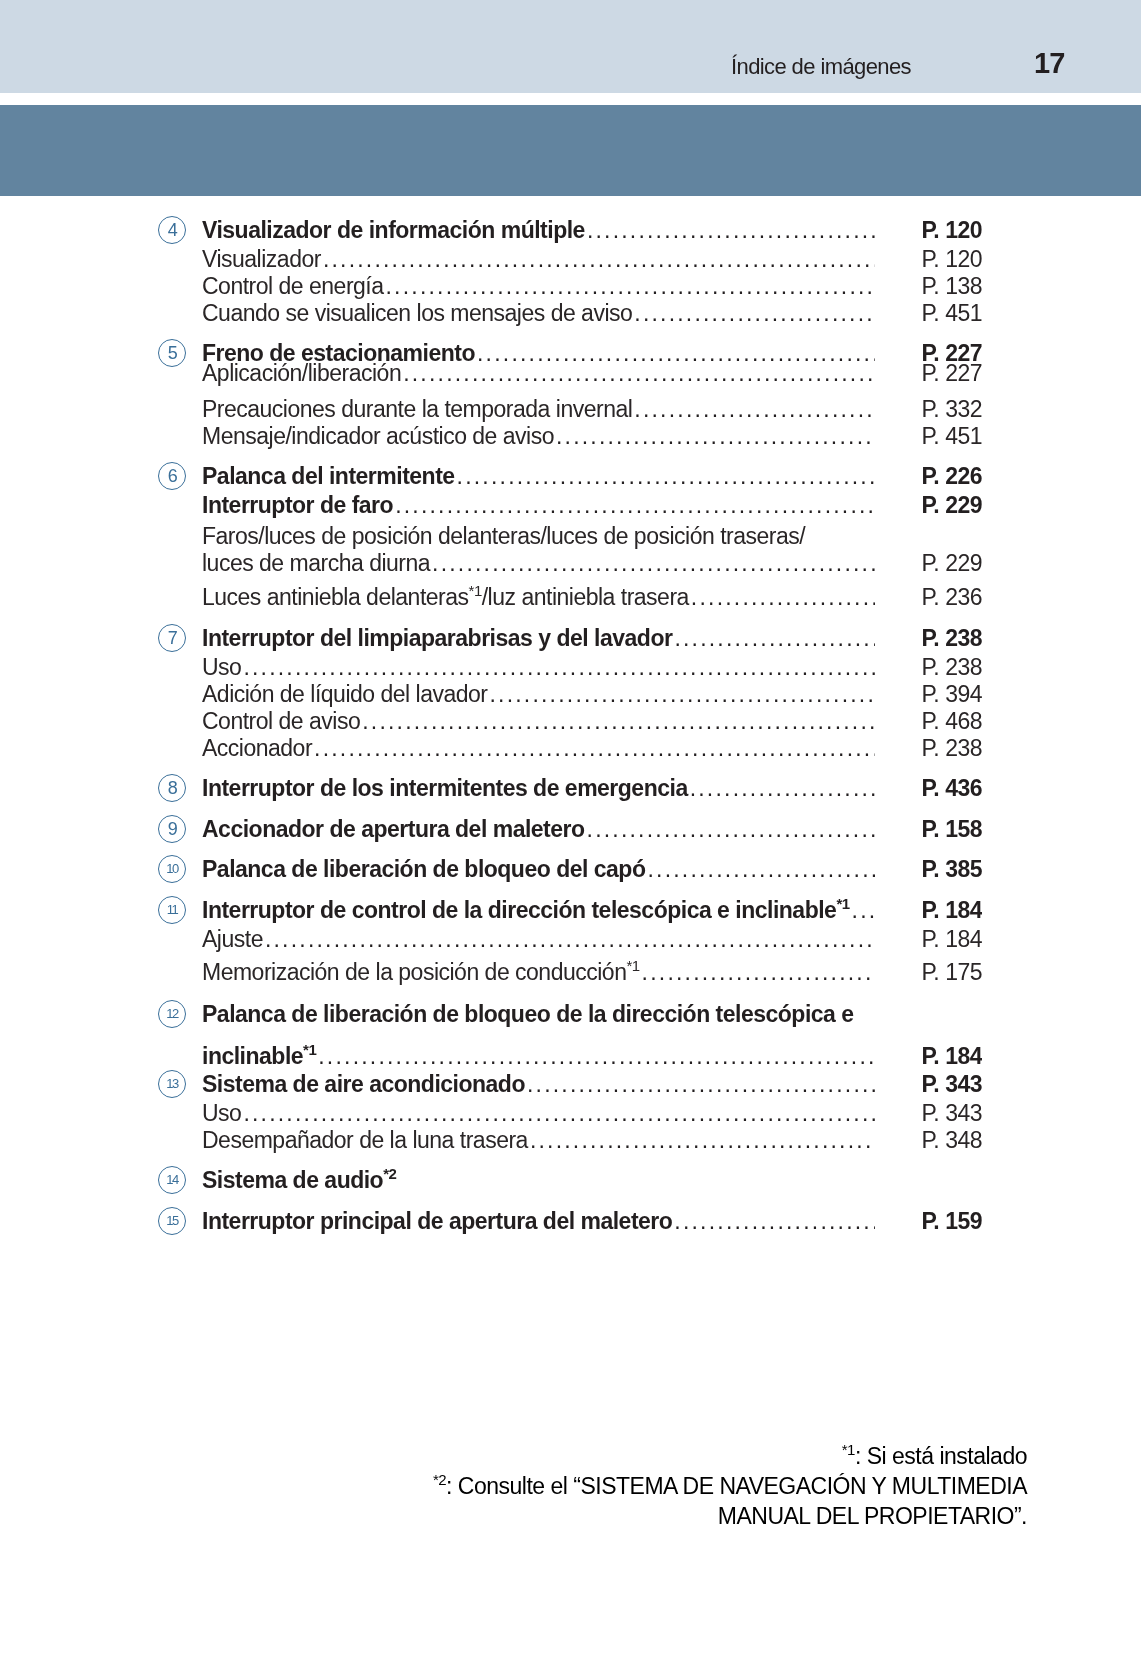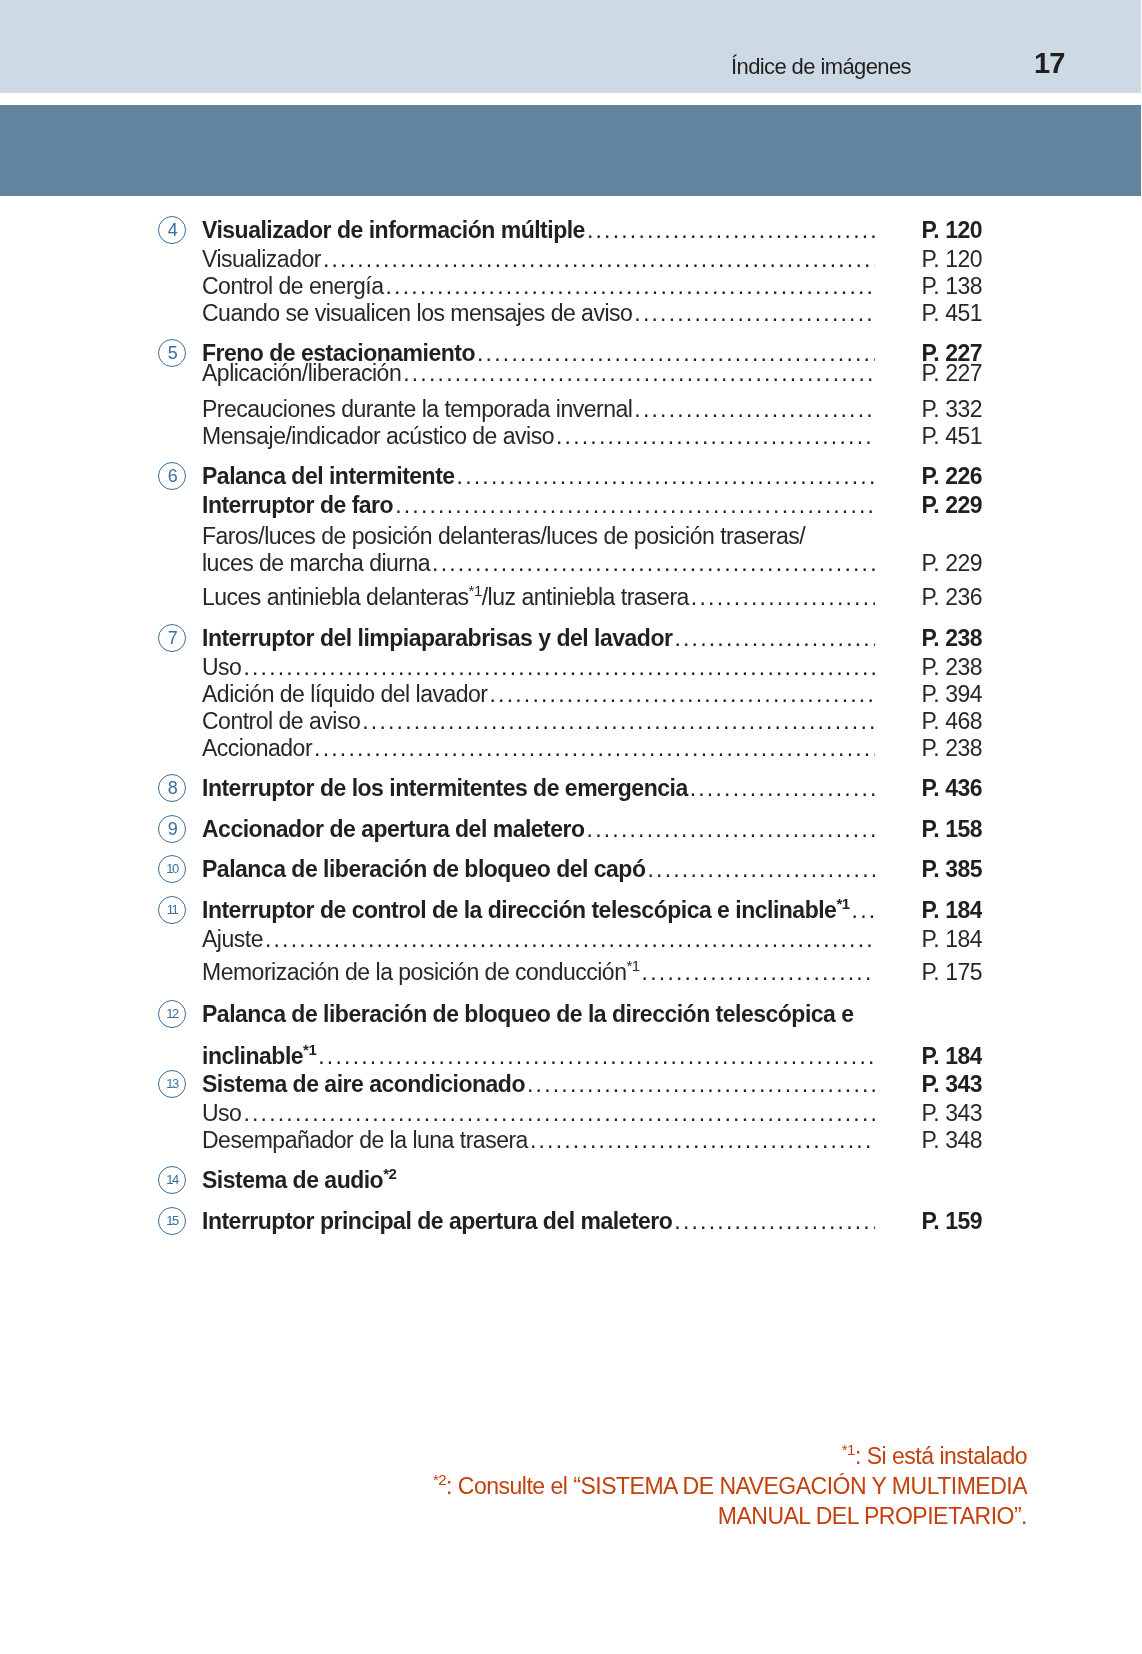--- a/index.html
+++ b/index.html
@@ -21,21 +21,21 @@
   .row .dots { flex: 1 1 auto; overflow: hidden; color: #231f20; margin: 0 2px; letter-spacing: 2.2px; font-weight: normal; }
   .row .dots::after { content: "....................................................................................................................................................................................."; }
   .row .pg { flex: 0 0 auto; margin-left: 44px; }
   .row.main .pg { font-weight: 600; }
   sup { font-size: 15px; vertical-align: 9px; line-height: 0; }
   .num {
     position: absolute; left: 158px; width: 26px; height: 26px; border: 1.6px solid #3a6f99; border-radius: 50%;
     color: #3a6f99; font-size: 18px; text-align: center; line-height: 26px; letter-spacing: -1.5px;
   }
   .num.two { font-size: 13px; }
-  .foot { position: absolute; right: 115px; text-align: right; font-size: 23px; letter-spacing: -0.5px; color: #c2410c; white-space: nowrap; }
+  .foot { position: absolute; right: 115px; text-align: right; font-size: 23px; letter-spacing: -0.5px; color: #000000; white-space: nowrap; }
 </style>
 </head>
 <body>
 
 <div class="hdr-light"></div>
 <div class="hdr-dark"></div>
 <div class="hdr-title">Índice de imágenes</div>
 <div class="hdr-page">17</div>
 
 <div class="content">

